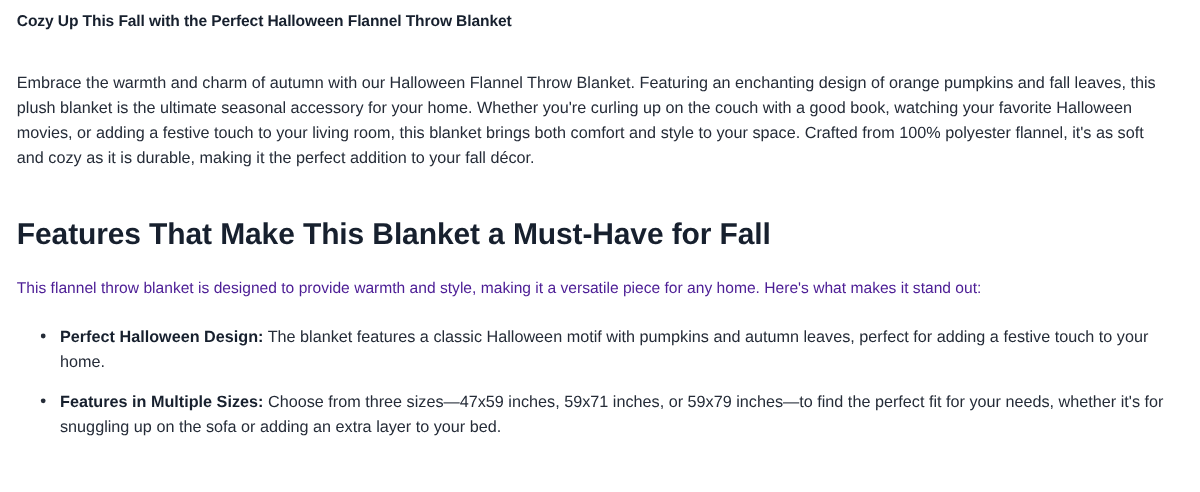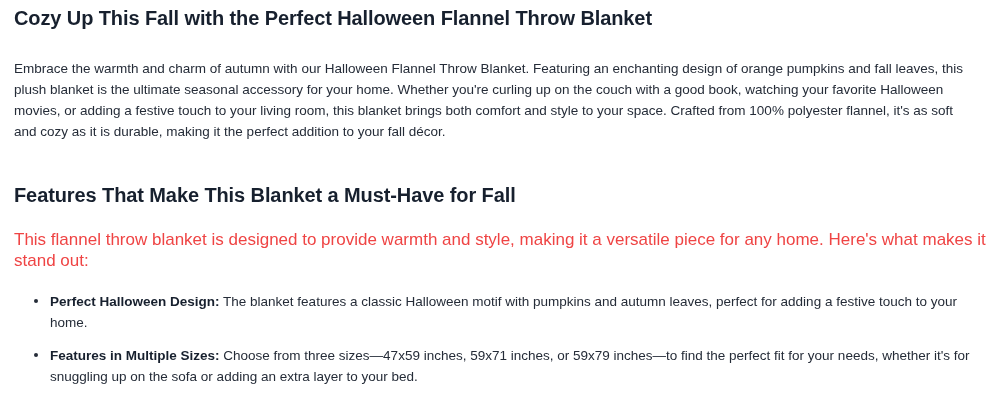--- a/index.html
+++ b/index.html
@@ -15,46 +15,46 @@
     font-family: "Liberation Sans", sans-serif;
     color: #1c2330;
     -webkit-font-smoothing: antialiased;
   }
   .page {
     padding: 0 14px;
     box-sizing: border-box;
     width: 1000px;
   }
   h1.doc-title {
-    font-size: 20px;
+    font-size: 13px;
     line-height: 24px;
     font-weight: bold;
     color: #17202e;
     margin: 6px 0 0 0;
     letter-spacing: -0.1px;
   }
   p.lead {
     font-size: 13.5px;
     line-height: 21px;
     color: #252c38;
     margin: 28px 16px 0 0;
     max-width: 975px;
   }
   h2.section-title {
-    font-size: 20px;
+    font-size: 25px;
     line-height: 22px;
     font-weight: bold;
     color: #17202e;
     margin: 42px 0 0 0;
     letter-spacing: -0.1px;
   }
   p.section-intro {
-    font-size: 17px;
+    font-size: 13px;
     line-height: 21px;
-    color: #ef4444;
+    color: #4c1d95;
     margin: 23px 0 0 0;
   }
   ul.feature-list {
     list-style: none;
     margin: 20px 0 0 0;
     padding: 0;
   }
   ul.feature-list > li {
     position: relative;
     padding-left: 36px;

